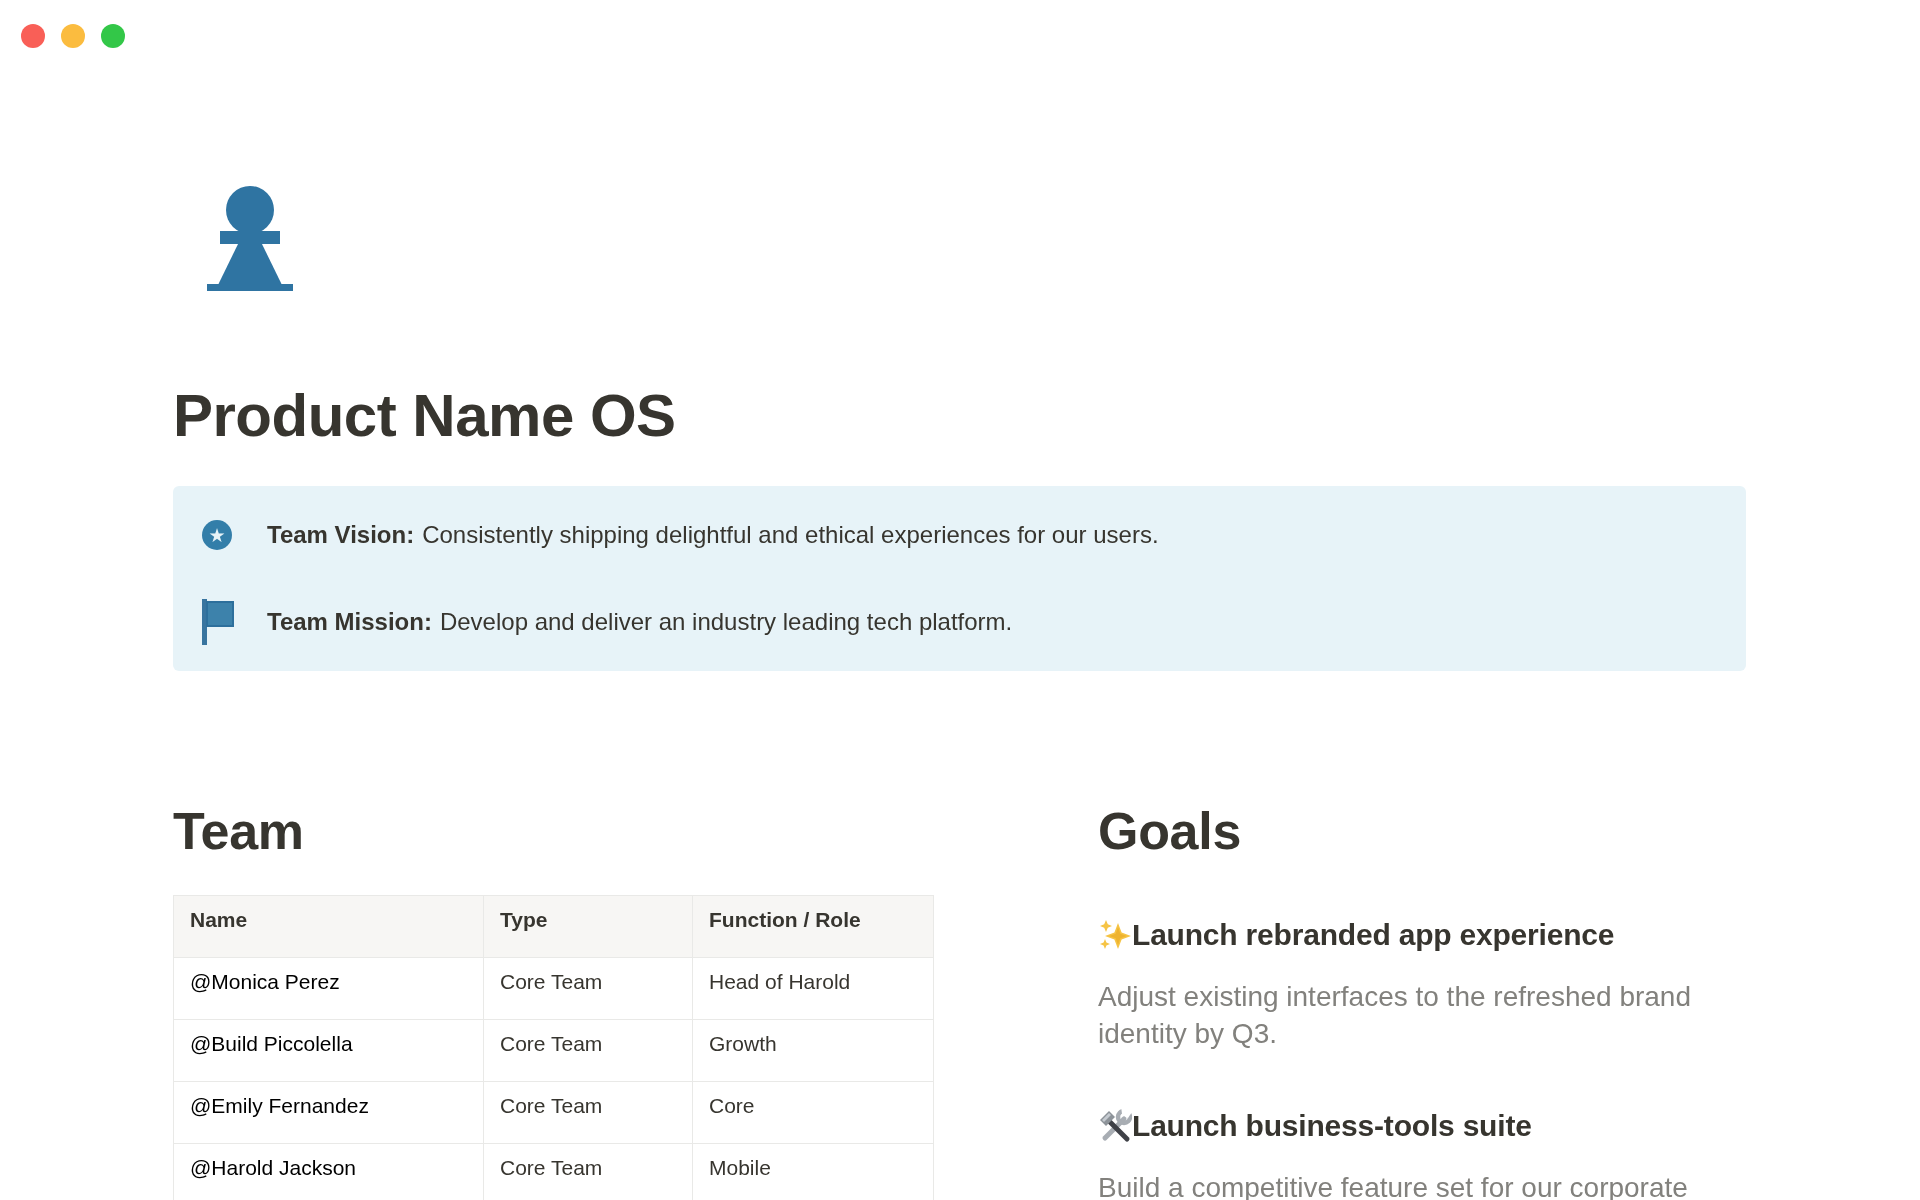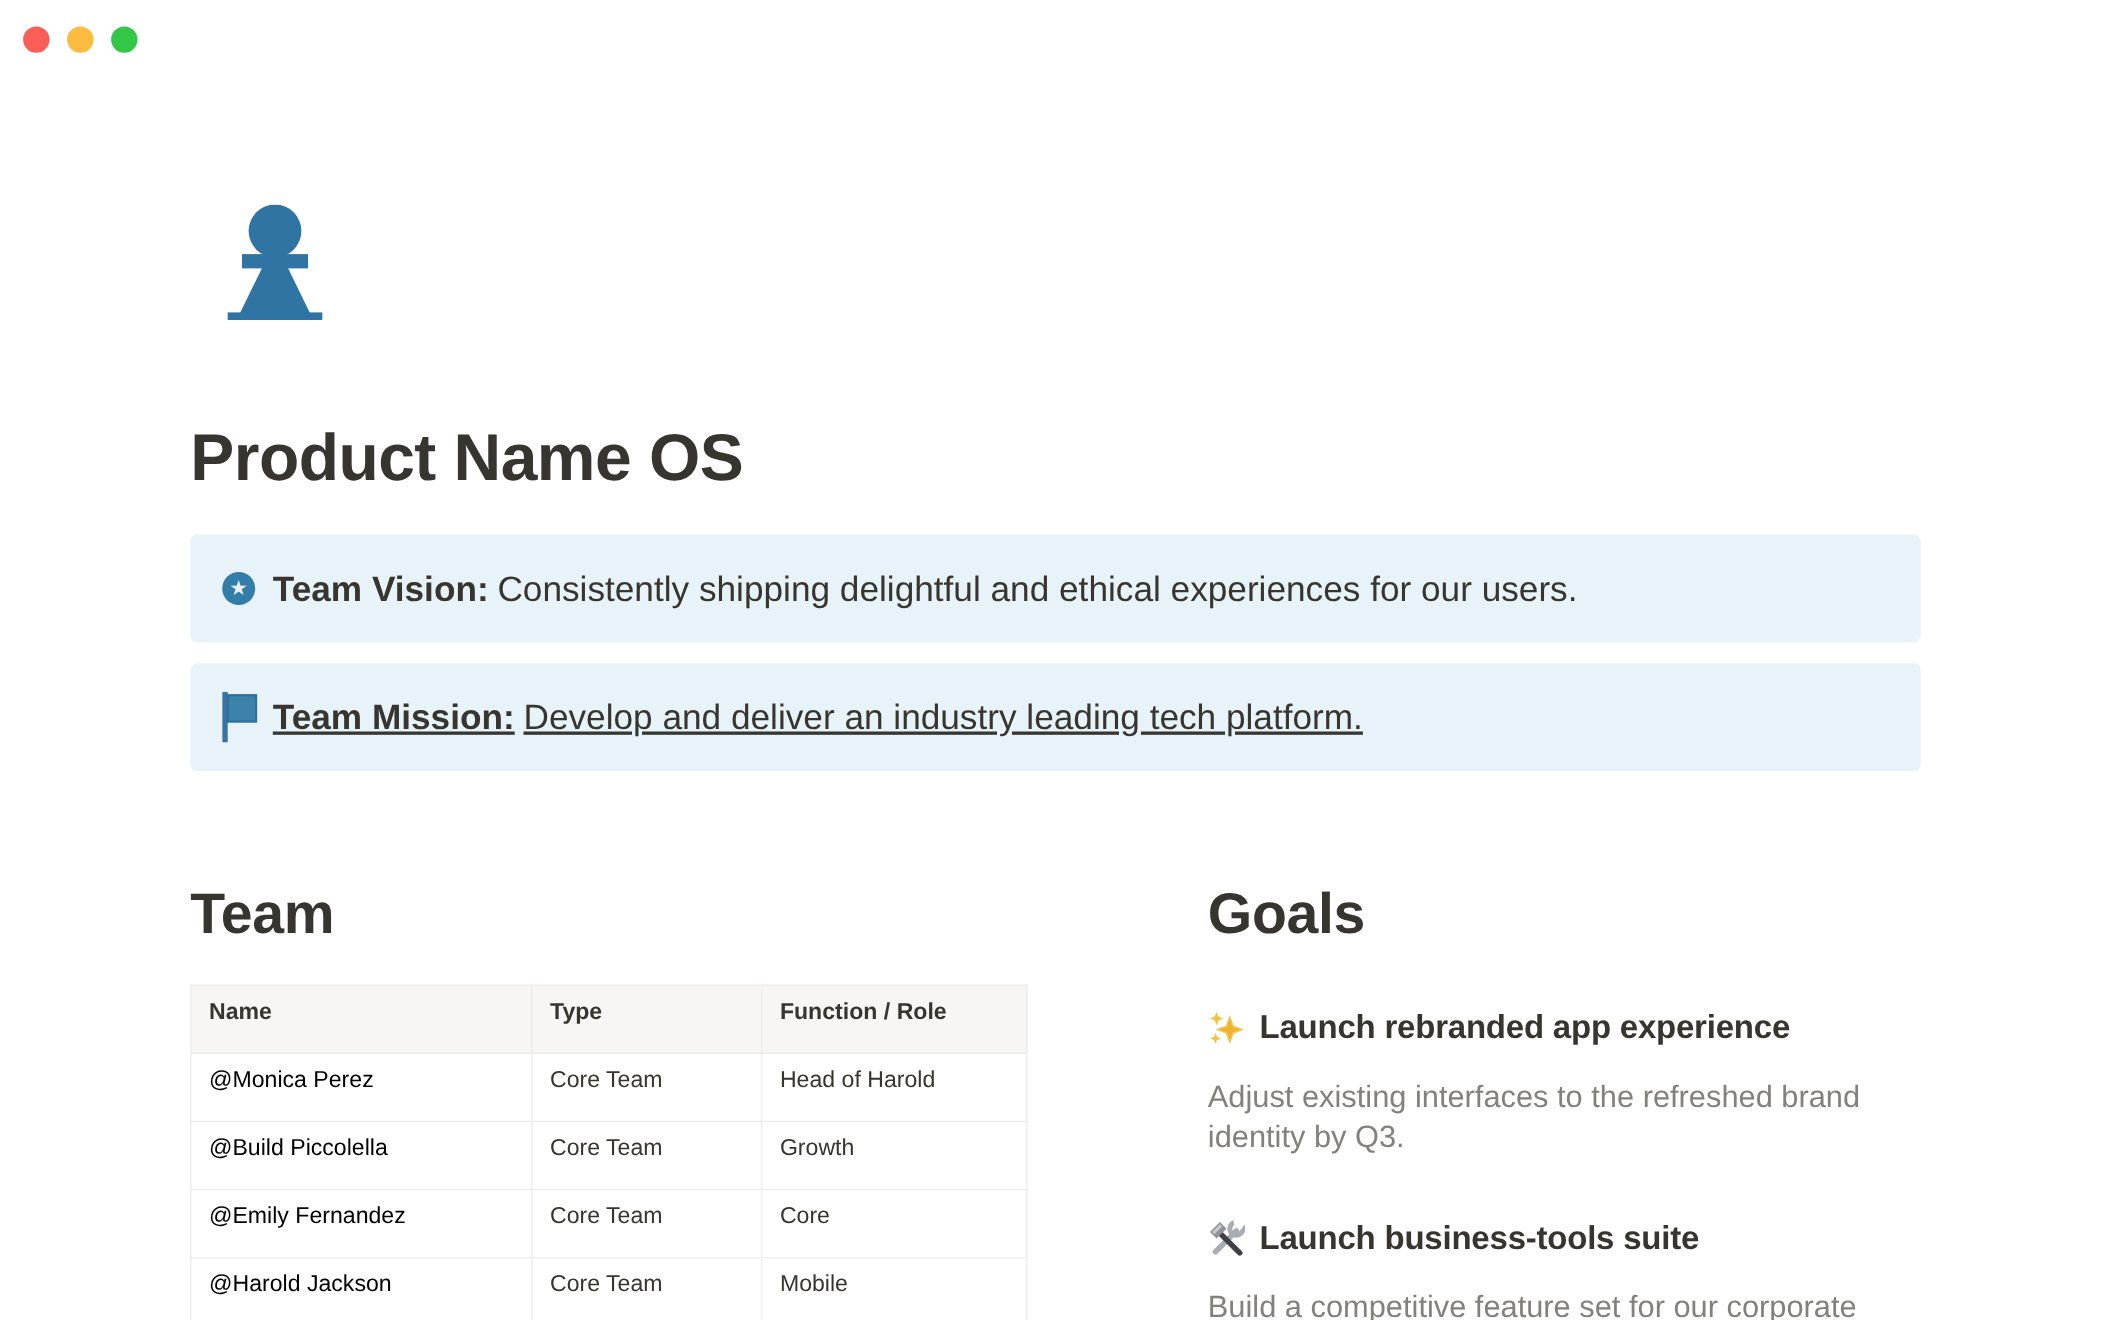--- a/index.html
+++ b/index.html
@@ -28,28 +28,28 @@
     font-size:60px; font-weight:700; letter-spacing:-0.5px; line-height:76px;
   }
 
   
   .callout {
     position:absolute; left:173px; width:1573px; height:98px;
     background:#e7f3f8; border-radius:6px;
     display:flex; align-items:center; padding-left:29px;
   }
   .callout.vision  { top:486px; }
-  .callout.mission { top:603px;text-decoration:underline; }
+  .callout.mission { top:573px; }
   .callout-icon { flex:0 0 auto; width:34px; display:flex; justify-content:flex-start; }
   .star-badge {
     width:30px; height:30px; border-radius:50%; background:#337ea9;
     color:#e7f3f8; font-size:19px; line-height:30px; text-align:center;
     font-family:"DejaVu Sans", sans-serif; display:block;
   }
-  .callout-body { margin-left:12px; font-size:32px; line-height:34px; }
+  .callout-body { margin-left:31px; font-size:24px; line-height:34px; }
   .callout-body strong { font-weight:700; }
   .callout-body .rest { margin-left:8px; font-weight:400; }
 
   
   .team-col  { position:absolute; left:173px;  top:806px; width:880px; }
   .goals-col { position:absolute; left:1098px; top:806px; width:650px; }
   h2.section { font-size:52px; font-weight:700; line-height:51px; letter-spacing:-0.3px; }
 
   
   table.team {
@@ -58,21 +58,21 @@
   }
   table.team th, table.team td {
     border:1px solid #e9e9e7; height:62px; padding:0 10px 14px 16px;
     text-align:left; vertical-align:middle; font-weight:400;
   }
   table.team th { background:#f7f6f4; font-weight:700; color:#37352f; }
   td .mention { color:#000000; }
 
   
   .goal-title {
-    display:flex; align-items:center; gap:13px;
+    display:flex; align-items:center; 
     font-size:30px; font-weight:700; line-height:39px; letter-spacing:-0.2px;
   }
   .goal-title.first { margin-top:58px; }
   .goal-title.second{ margin-top:54px; }
   .goal-desc {
     margin-top:24px; font-size:28px; line-height:37px; color:#82817d; font-weight:400;
   }
   .emoji-icon { display:inline-flex; width:34px; height:34px; flex:0 0 auto; }
 </style>
 </head>

